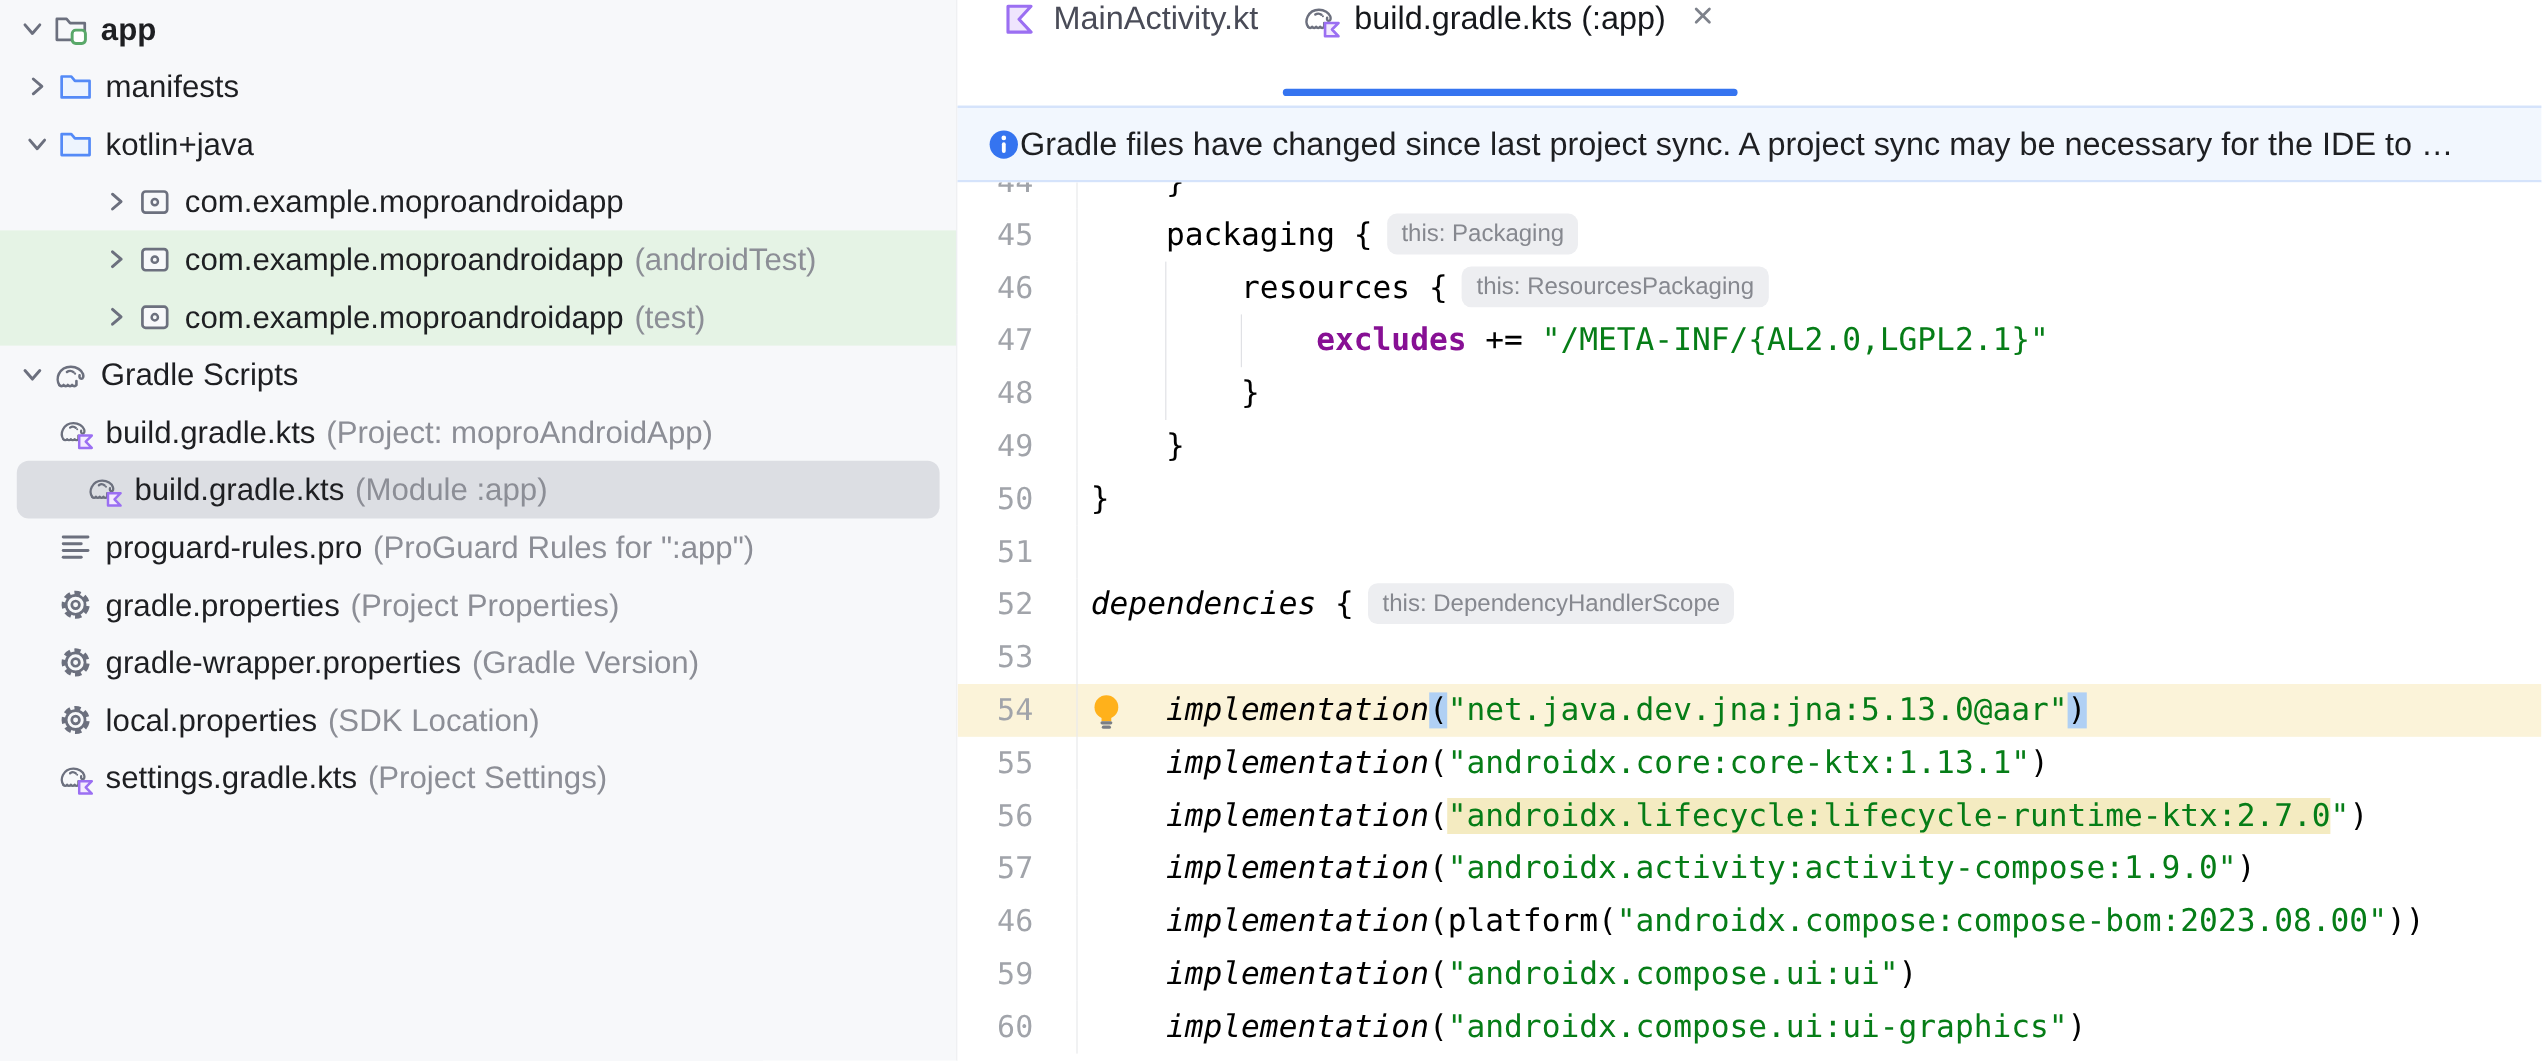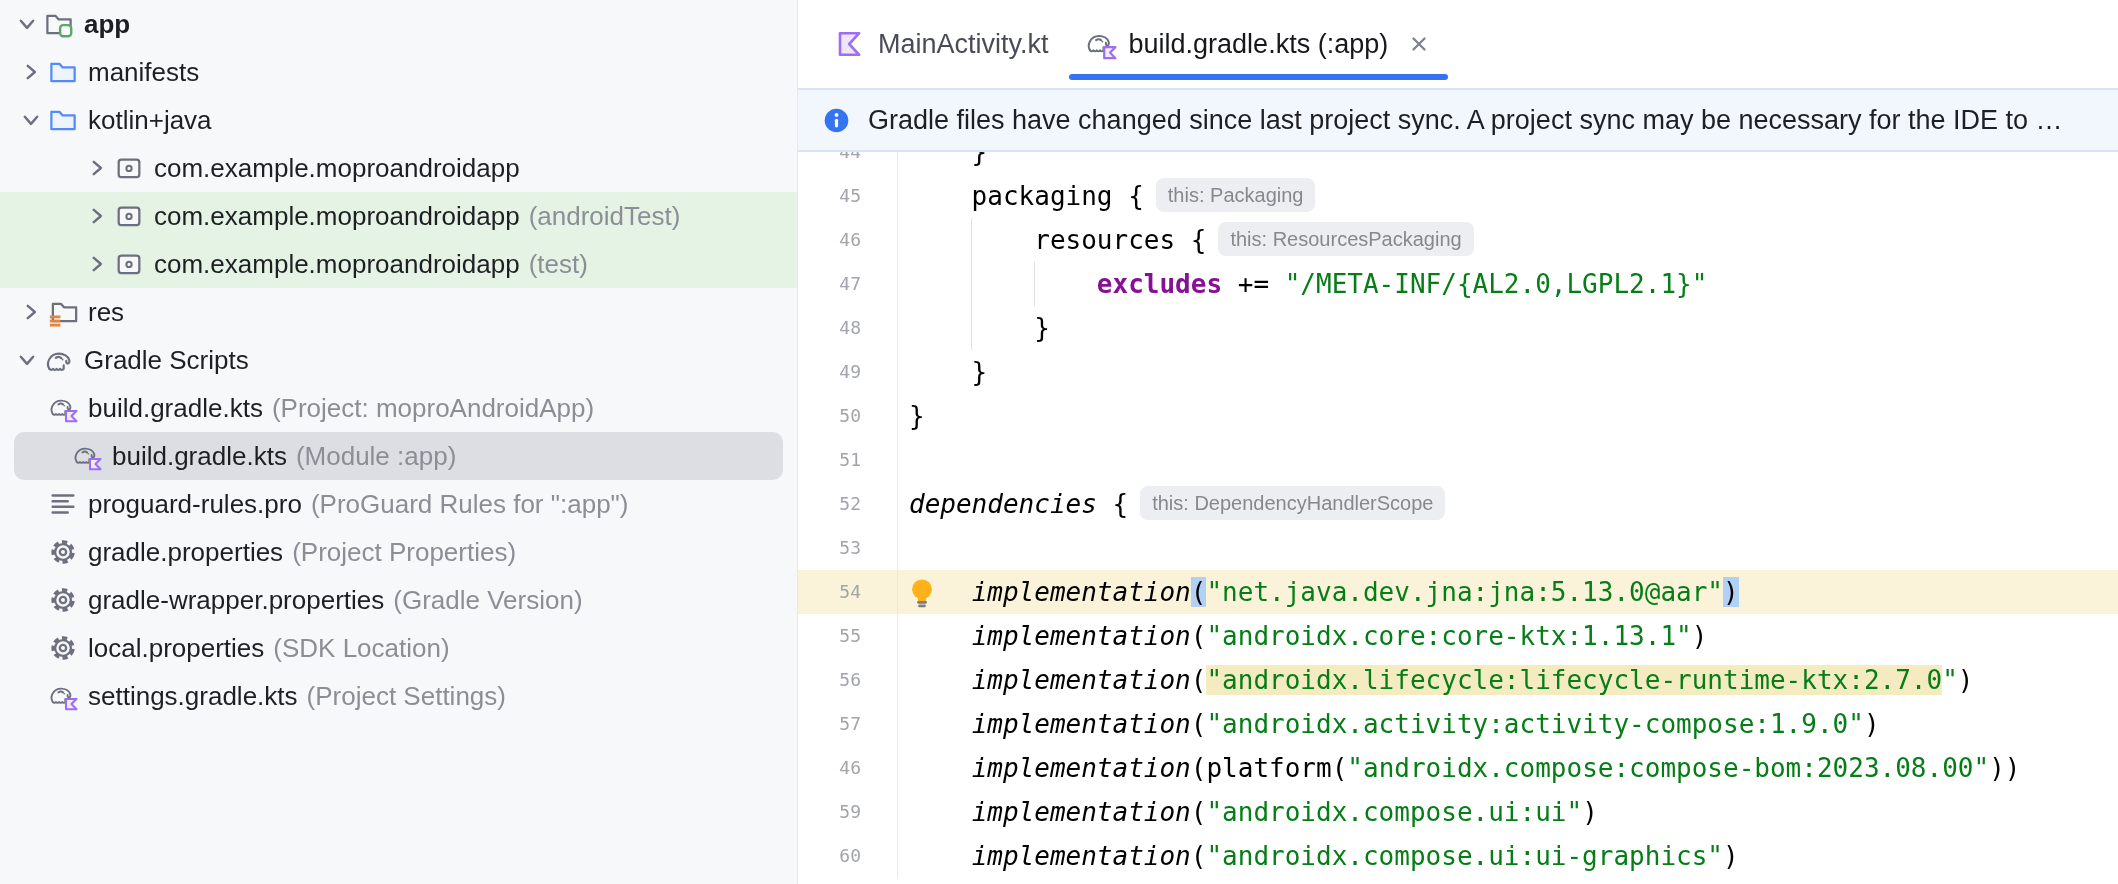--- a/index.html
+++ b/index.html
@@ -27,40 +27,40 @@
   .chev svg{width:26px;height:26px;}
   .ticon{width:30px;height:30px;flex:0 0 30px;margin-right:10px;display:inline-flex;}
   .ticon svg{width:30px;height:30px;}
   .tree-label{white-space:nowrap;text-align:right;}
   .tree-label b{font-weight:bold;}
   .tree-sec{color:#8C8E96;margin-left:9px;white-space:nowrap;}
 
   
   .editor-panel{flex:1 1 auto;position:relative;background:#fff;height:884px;}
   .tabstrip{height:88px;display:flex;align-items:center;padding-left:18px;background:#fff;}
-  .tab{height:100%;display:flex;align-items:center;gap:12px;padding:0 18px;position:relative;font-size:27px;color:#494B57;cursor:pointer;}
+  .tab{height:100%;display:flex;align-items:flex-start;gap:12px;padding:0 18px;position:relative;font-size:27px;color:#494B57;cursor:pointer;}
   .tab .tabicon{display:inline-flex;}
   .tab .tabicon svg{width:32px;height:32px;}
   .tab.active{color:#16181C;}
   .tab.active::after{content:"";position:absolute;left:2px;right:2px;bottom:8px;height:6px;border-radius:3px;background:#3574F0;}
   .tab .close{display:inline-flex;margin-left:6px;cursor:pointer;}
   .tab .close svg{width:26px;height:26px;}
 
   .banner{height:64px;background:#F2F7FE;border-top:2px solid #D5E3FB;border-bottom:2px solid #D5E3FB;
-    display:flex;align-items:center;gap:18px;padding-left:25px;box-sizing:border-box;}
+    display:flex;align-items:center;padding-left:25px;box-sizing:border-box;}
   .banner .binfo{display:inline-flex;}
   .banner .binfo svg{width:27px;height:27px;}
   .banner .btext{font-size:27px;color:#1E1F22;white-space:nowrap;}
 
   .code{position:absolute;top:152px;left:0;right:0;bottom:0;overflow:hidden;
     font-family:"DejaVu Sans Mono",monospace;font-size:26px;background:#fff;}
   .code-inner{position:relative;margin-top:-22px;}
   .guide{position:absolute;width:1px;background:#E0E1E5;z-index:0;}
   .line{display:flex;height:44px;line-height:44px;position:relative;}
-  .gut{flex:0 0 100px;text-align:right;padding-right:36px;box-sizing:border-box;color:#A1A4AA;font-size:18px;
+  .gut{flex:0 0 100px;text-align:right;padding-right:36px;box-sizing:border-box;color:#A1A4AA;font-size:25px;
     border-right:1px solid #E8E9EC;cursor:pointer;}
   .src{white-space:pre;padding-left:11px;color:#000;position:relative;z-index:1;}
   .line.current{background:#FBF3D9;}
   .kw{color:#871094;font-weight:bold;}
   .str{color:#067D17;}
   .it{font-style:italic;}
   .ph{background:#B0D0F4;}
   .warn{background:#F4EBC1;}
   .inlay{display:inline-block;font-family:"Liberation Sans",sans-serif;font-size:20px;color:#86888F;
     background:#EDEEF1;border-radius:8px;padding:2px 12px;margin-left:12px;line-height:30px;vertical-align:3px;cursor:pointer;}
@@ -150,38 +150,20 @@
             </svg>
           </span>
           <span class="ticon">
             <svg viewBox="0 0 16 16" xmlns="http://www.w3.org/2000/svg">
               <rect x="2.5" y="3.5" width="11" height="9.4" rx="1.4" fill="#F7F8FA" stroke="#6C707E" stroke-width="1.2"></rect>
               <circle cx="8" cy="8.2" r="1.4" fill="none" stroke="#6C707E" stroke-width="1.1"></circle>
             </svg>
           </span>
           <span class="tree-label">com.example.moproandroidapp</span>
           <span class="tree-sec">(test)</span>
-        </div>
-        <div class="tree-row lvl1">
-          <span class="chev">
-            <svg viewBox="0 0 16 16" xmlns="http://www.w3.org/2000/svg">
-              <polyline points="6,4.2 10.4,8 6,11.8" fill="none" stroke="#6C707E" stroke-width="1.5" stroke-linecap="round" stroke-linejoin="round"></polyline>
-            </svg>
-          </span>
-          <span class="ticon">
-            <svg viewBox="0 0 16 16" xmlns="http://www.w3.org/2000/svg">
-              <path d="M2.6 3.6 H6.9 L8.5 5.5 H15 V12.9 H2.6 Z" fill="#F7F8FA" stroke="#6C707E" stroke-width="1.2" stroke-linejoin="round"></path>
-              <g stroke="#E8833A" stroke-width="1.5">
-                <line x1="1" y1="10.6" x2="6.6" y2="10.6"></line>
-                <line x1="1" y1="12.8" x2="6.6" y2="12.8"></line>
-                <line x1="1" y1="15" x2="6.6" y2="15"></line>
-              </g>
-            </svg>
-          </span>
-          <span class="tree-label">res</span>
         </div>
         <div class="tree-row lvl0">
           <span class="chev">
             <svg viewBox="0 0 16 16" xmlns="http://www.w3.org/2000/svg">
               <polyline points="4.2,6 8,10.4 11.8,6" fill="none" stroke="#6C707E" stroke-width="1.5" stroke-linecap="round" stroke-linejoin="round"></polyline>
             </svg>
           </span>
           <span class="ticon">
             <svg viewBox="0 0 16 16" xmlns="http://www.w3.org/2000/svg">
               <g fill="none" stroke="#6C707E" stroke-width="1.15" stroke-linecap="round" stroke-linejoin="round">

